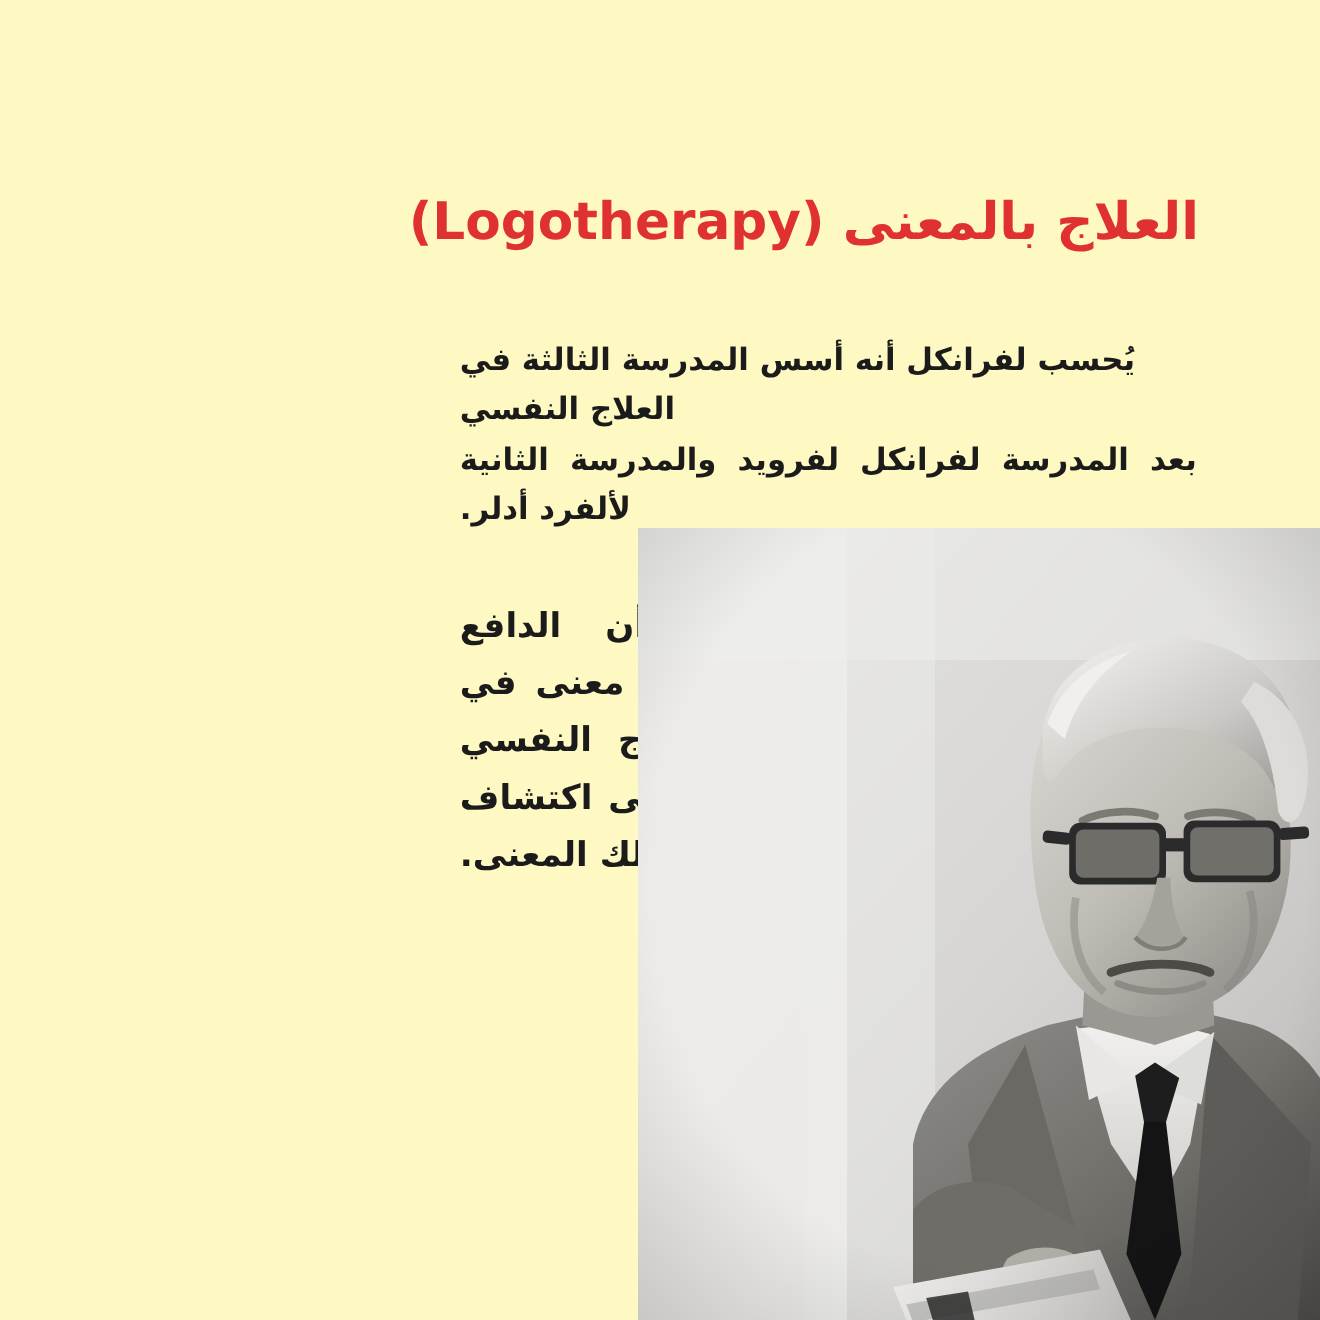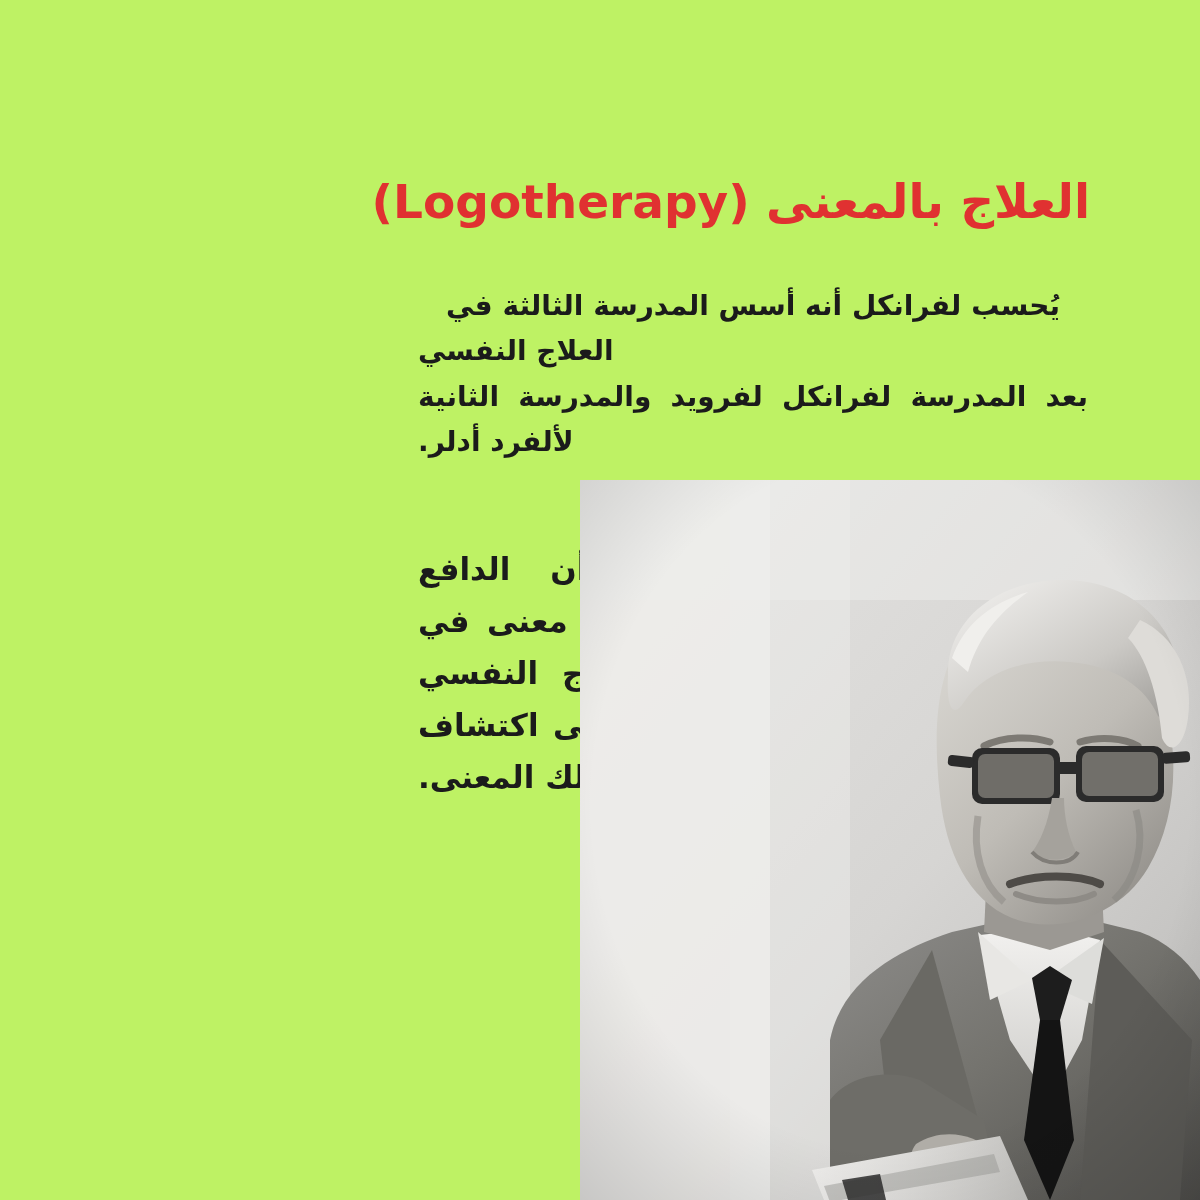--- a/index.html
+++ b/index.html
@@ -12,21 +12,21 @@
     background: #eeedeb;
     font-family: "DejaVu Sans", "Liberation Sans", sans-serif;
     overflow: hidden;
     position: relative;
   }
 
   .slide {
     position: relative;
     width: 1200px;
     height: 1200px;
-    background: #bef264;
+    background: #fef9c3;
     overflow: hidden;
   }
 
   
   .title {
     position: absolute;
     top: 140px;
     right: 110px;
     width: 990px;
     text-align: right;
@@ -50,21 +50,22 @@
   }
 
   #para-1 {
     top: 283px;
     right: 112px;
     width: 670px;
     font-size: 28px;
   }
   #para-1 .line-a {
     display: block;
-    text-align: center;
+    text-align: left;
+    margin-top: 21px;
   }
   #para-1 .line-b {
     display: block;
     text-align: justify;
     text-align-last: left;
   }
 
   #para-2 {
     top: 543px;
     right: 112px;

